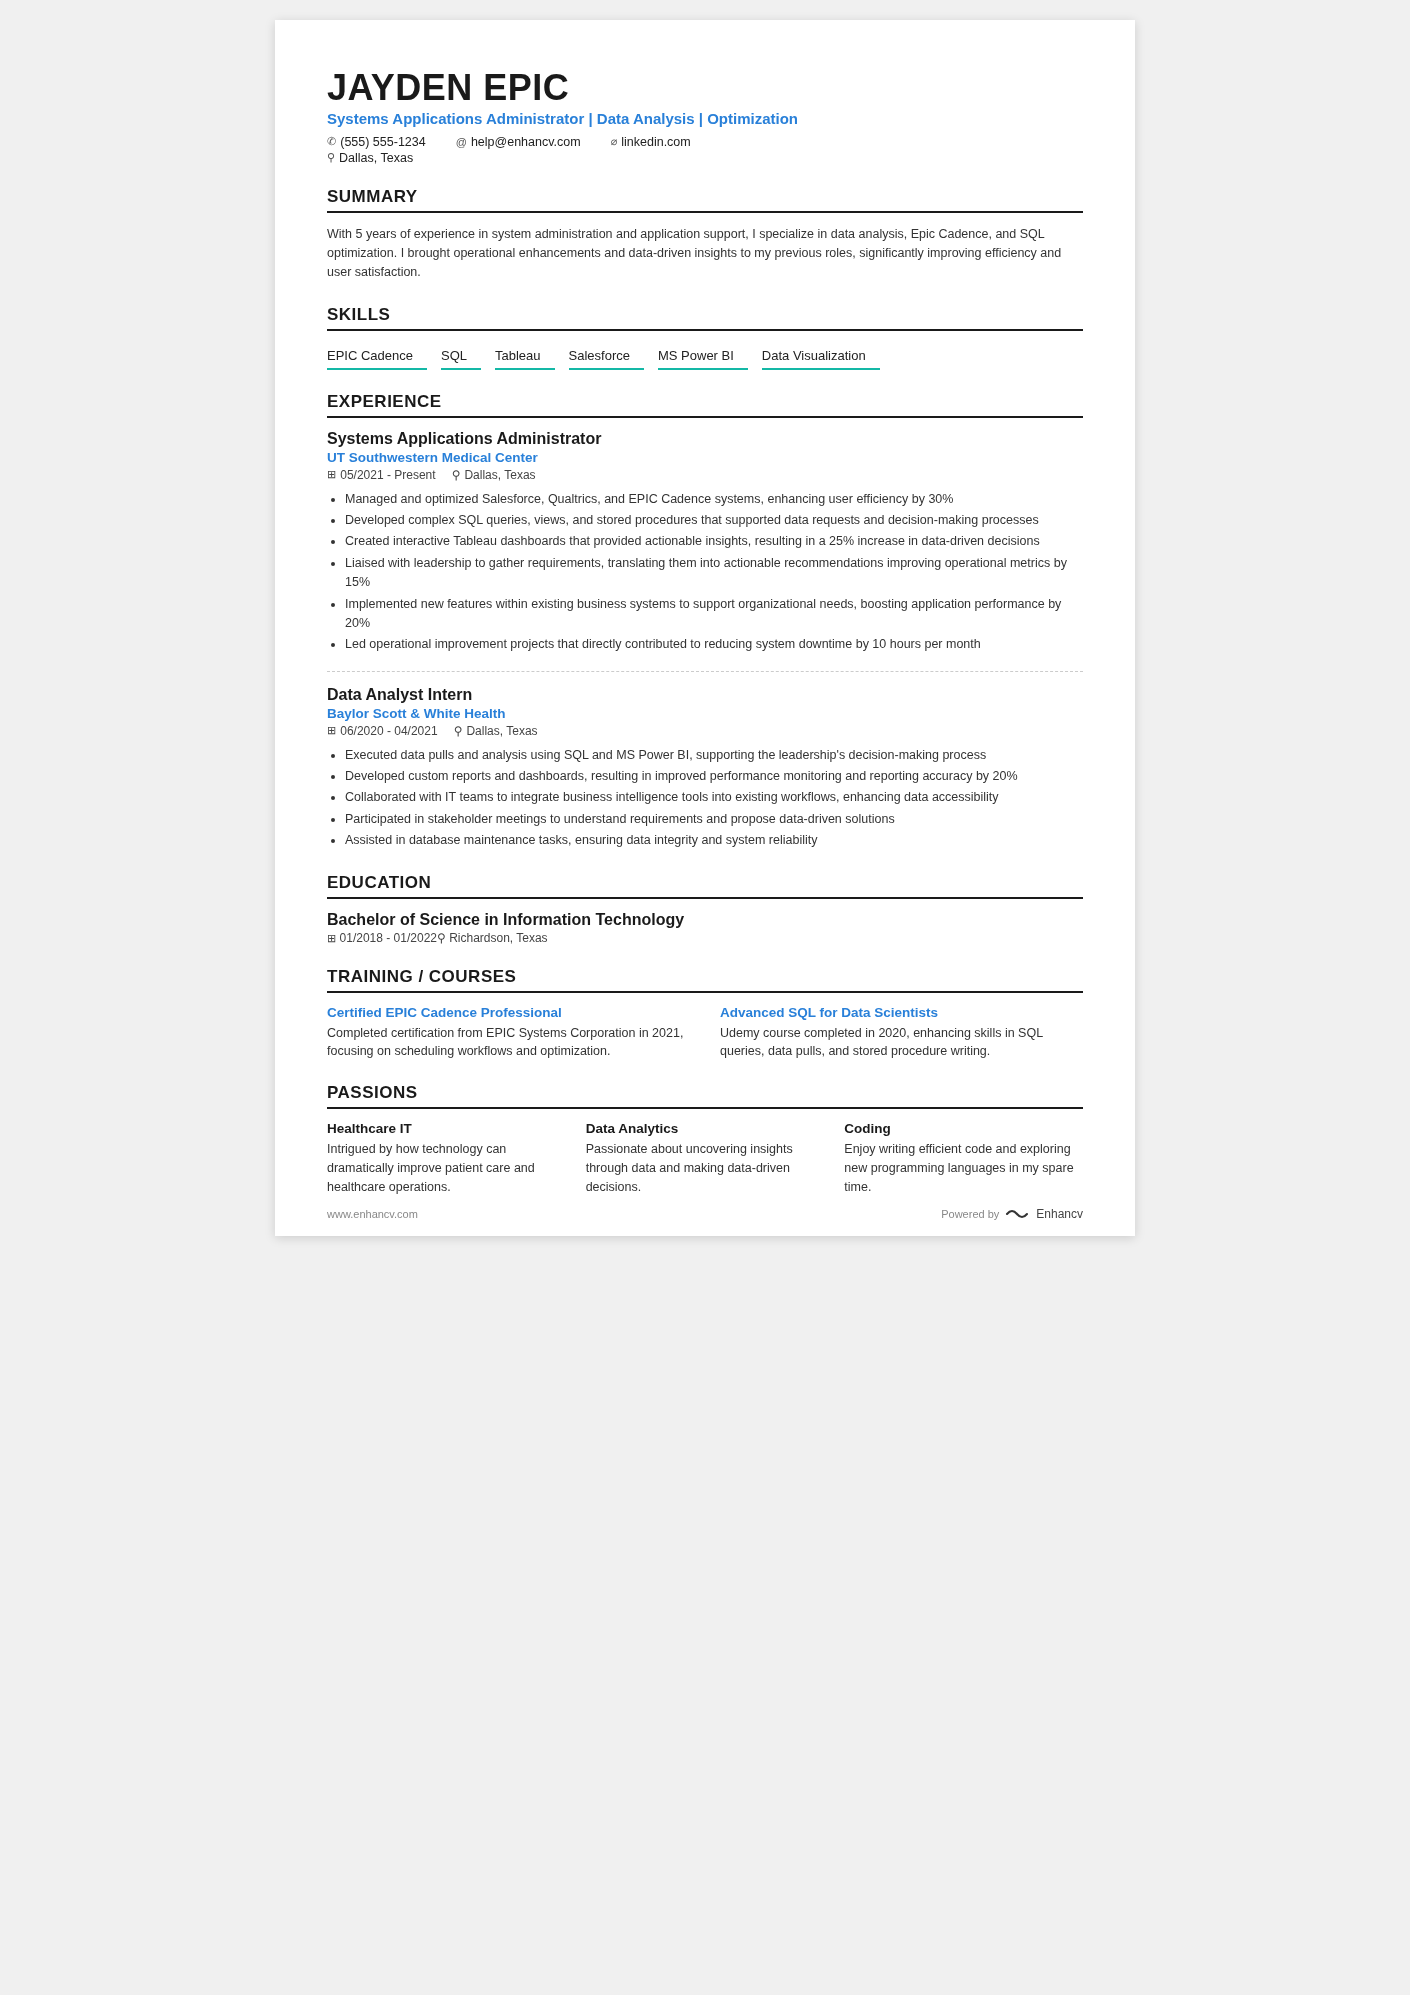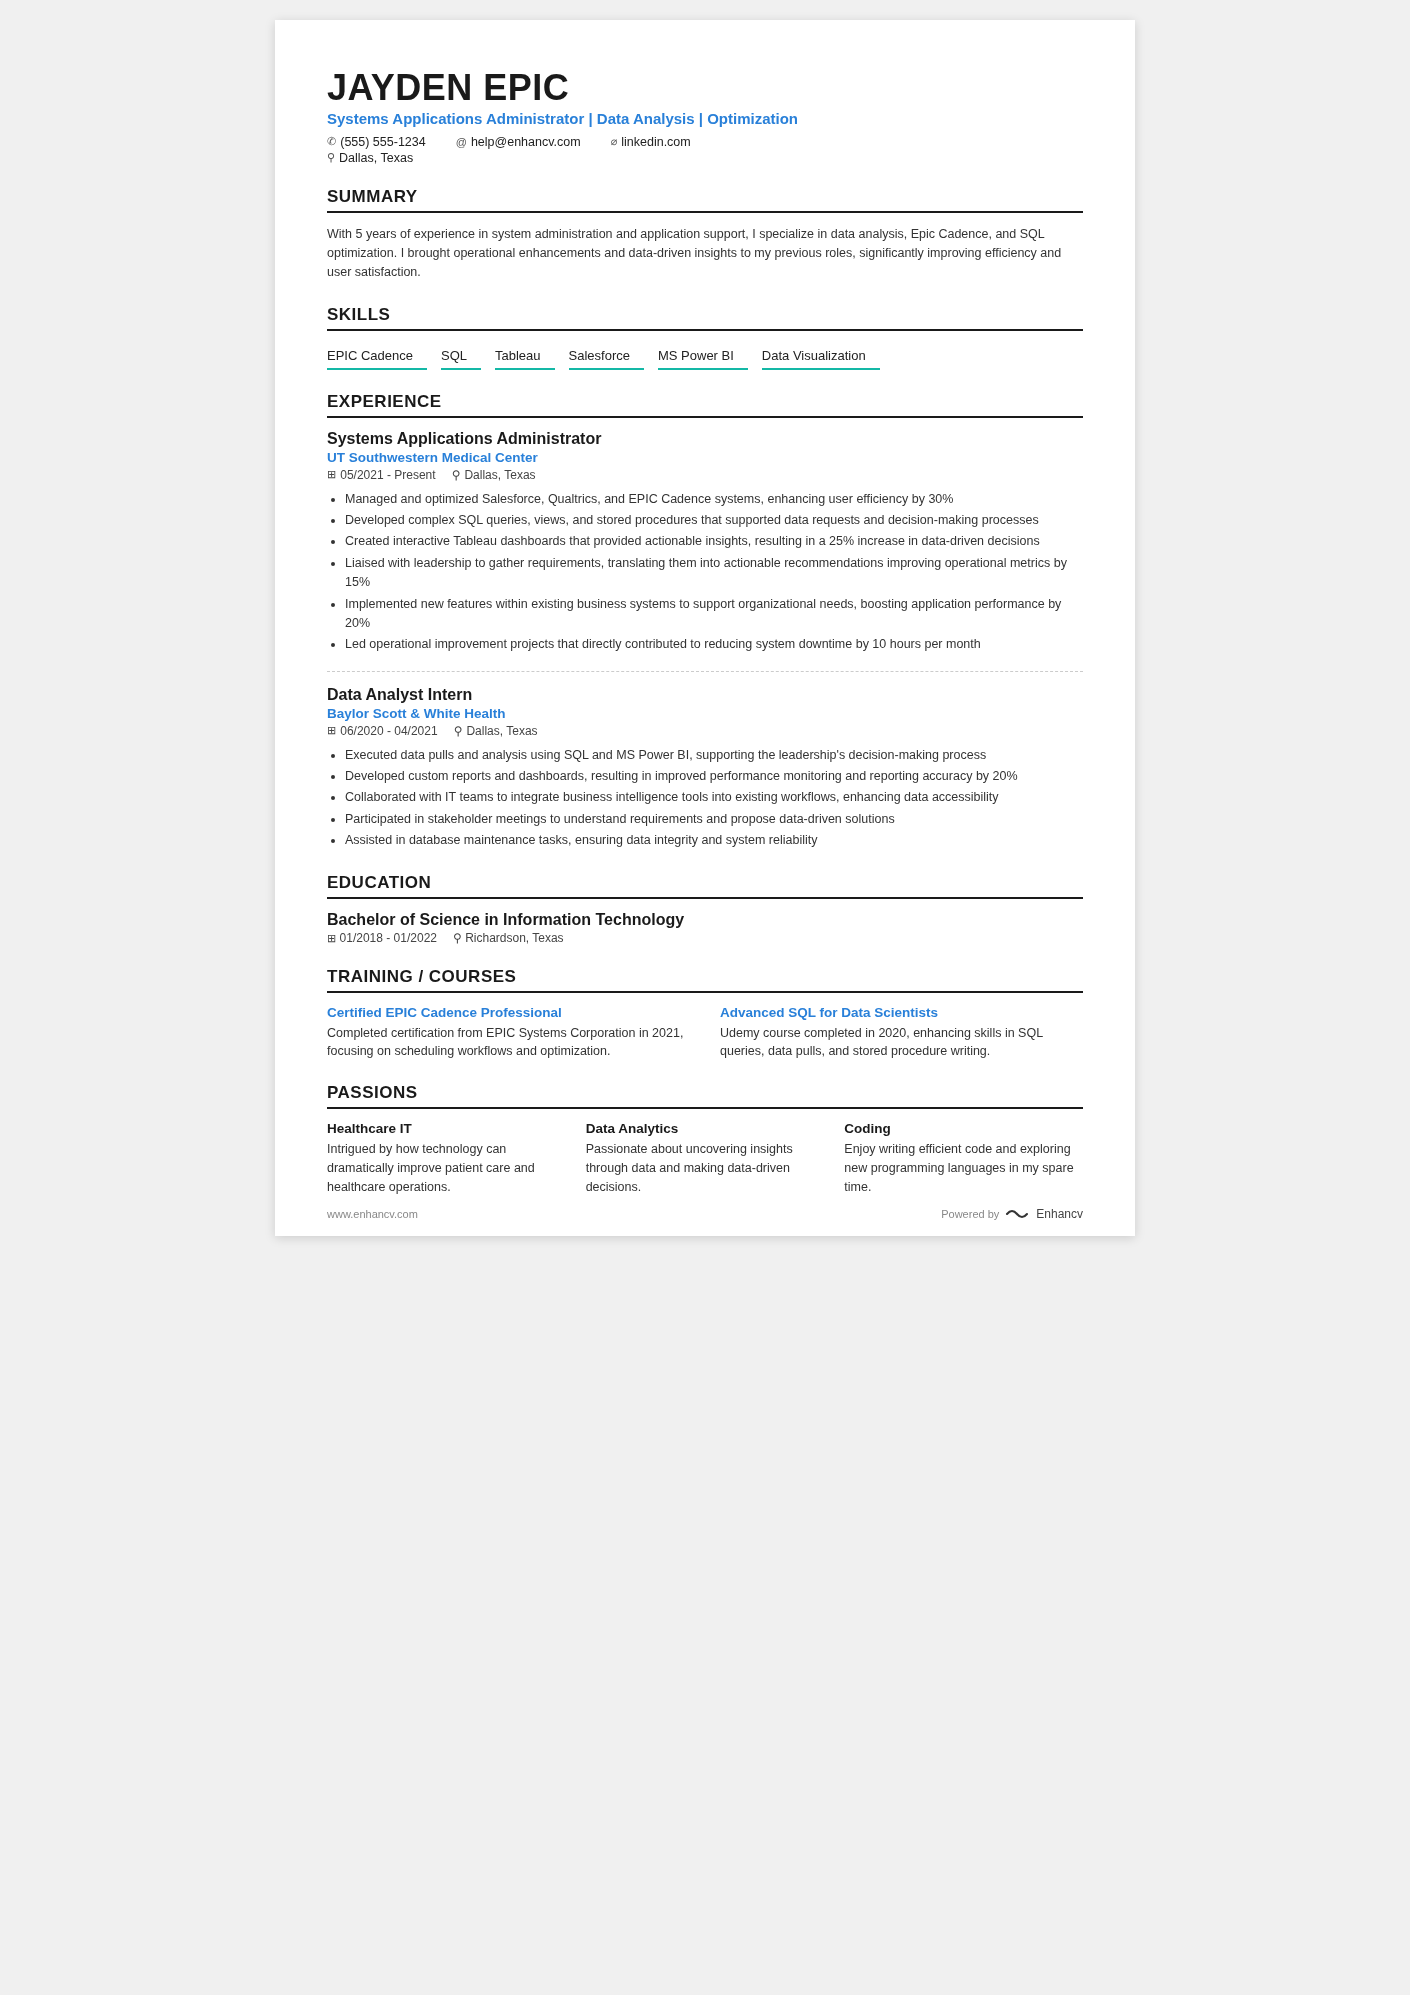--- a/index.html
+++ b/index.html
@@ -144,21 +144,20 @@
       margin-bottom: 2px;
     }
     .edu-school {
       font-size: 13.5px;
       font-weight: 700;
       color: #2980d9;
       margin-bottom: 3px;
     }
     .edu-meta {
       display: flex;
-      gap: 16px;
       font-size: 12px;
       color: #444;
       align-items: center;
     }
     
     .training-grid {
       display: grid;
       grid-template-columns: 1fr 1fr;
       gap: 16px 30px;
     }

